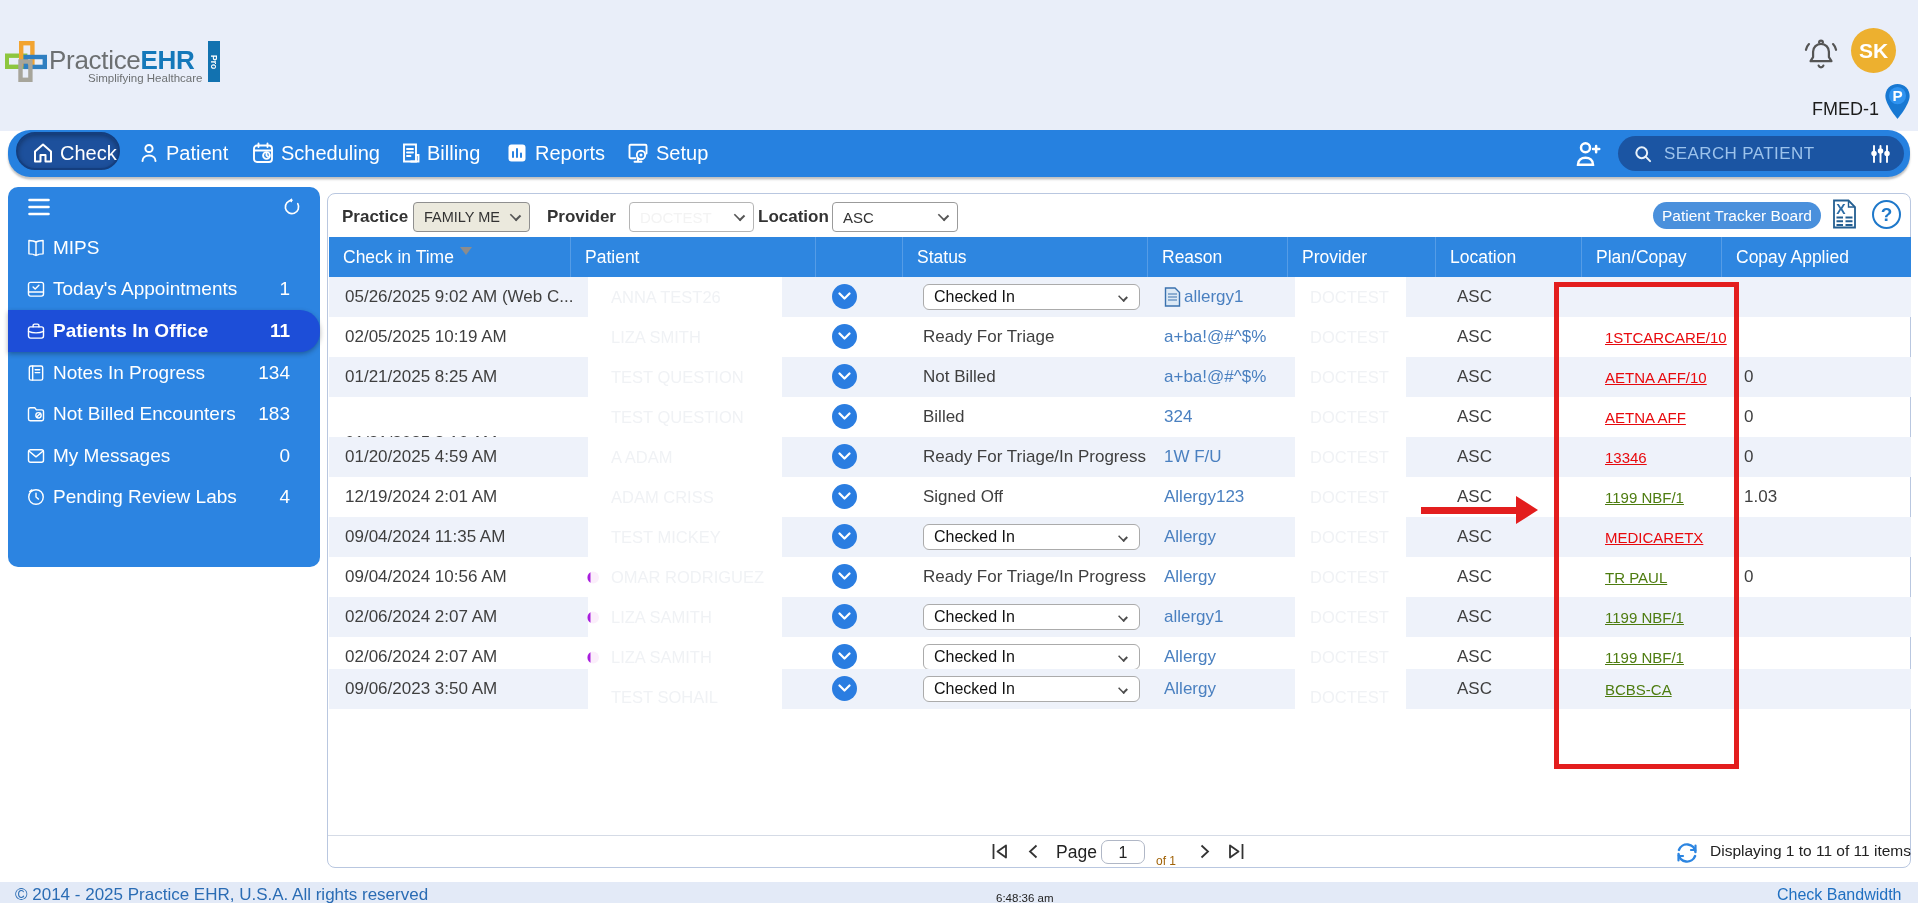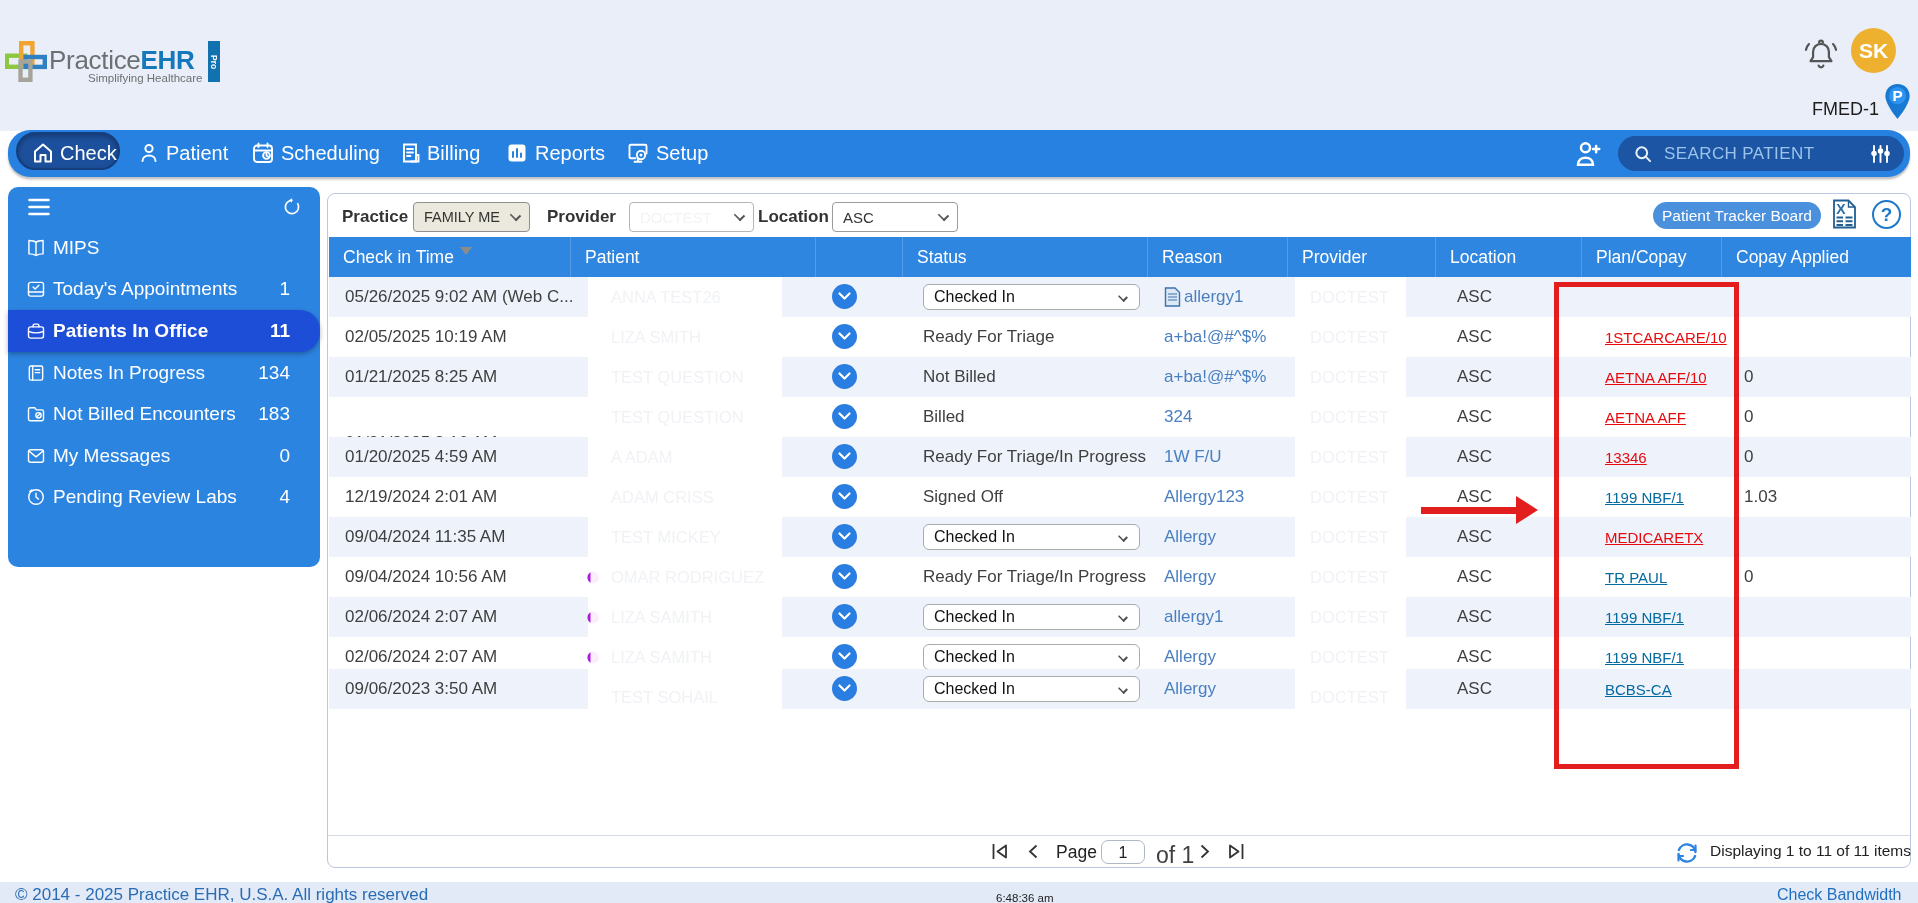--- a/index.html
+++ b/index.html
@@ -23,21 +23,21 @@
 .row { position:absolute; left:1px; width:1582px; height:40px; }
 .row.odd { background:#eef2fa; }
 .cell { position:absolute; top:0; height:40px; display:flex; align-items:center; font-size:17px; color:#3f3f3f; }
 .chip { position:absolute; width:25px; height:25px; border-radius:50%; background:#2a7de1; top:7px; left:503px; }
 .chip svg { position:absolute; left:6px; top:8px; }
 .statsel { position:absolute; left:594px; top:7px; width:217px; height:26px; background:#fff; border:1px solid #ababab; border-radius:6px; font-size:16px; color:#111; display:flex; align-items:center; padding-left:10px; }
 .statsel .car { position:absolute; right:12px; top:8px; width:8px; height:8px; border-right:2.4px solid #4d4d4d; border-bottom:2.4px solid #4d4d4d; transform:rotate(45deg) scale(1,0.75); }
 .reason { color:#4a80c0; }
 .plan { font-size:15px; text-decoration:underline; }
 .plan.red { color:#e8090d; }
-.plan.dark { color:#0369a1;text-align:right; }
+.plan.dark { color:#4d7c0f;text-align:right; }
 </style>
 </head>
 <body>
 <div id="header">
 
   <svg class="abs" style="left:5px;top:41px" width="44" height="42" viewBox="0 0 44 42">
     <rect x="1.8" y="14.7" width="18.4" height="11.1" fill="none" stroke="#8dc63f" stroke-width="4.4"></rect>
     <rect x="16.2" y="2.2" width="11.2" height="21.1" fill="none" stroke="#f2a431" stroke-width="4.4"></rect>
     <rect x="20.7" y="16" width="19.1" height="9.9" fill="none" stroke="#2f7fc1" stroke-width="4.4"></rect>
     <rect x="15.5" y="20.5" width="9.9" height="18.3" fill="none" stroke="#a7a59b" stroke-width="4.4"></rect>
@@ -410,21 +410,21 @@
   <div style="position:absolute;left:0;top:641px;width:1582px;height:33px;border-top:1px solid #d5dbe6;">
     <svg style="position:absolute;left:663px;top:7px;" width="18" height="17" viewBox="0 0 18 17" fill="none" stroke="#333" stroke-width="1.8">
         <path d="M2.5 1 V16"></path>
         <path d="M15 2.5 L6.5 8.5 L15 14.5 Z" stroke-linejoin="round"></path>
       </svg>
     <svg style="position:absolute;left:699px;top:7px;" width="12" height="17" viewBox="0 0 12 17" fill="none" stroke="#333" stroke-width="1.8">
         <path d="M9.5 2.5 L3 8.5 L9.5 14.5"></path>
       </svg>
     <div style="position:absolute;left:728px;top:6px;font-size:17.5px;color:#222;">Page</div>
     <div style="position:absolute;left:773px;top:4px;width:44px;height:24px;border:1px solid #b0b7c6;border-radius:7px;text-align:center;font-size:16px;color:#222;line-height:24px;">1</div>
-    <div style="position:absolute;left:828px;top:6px;font-size:23px;color:#404040;">of 1</div>
+    <div style="position:absolute;left:828px;top:18px;font-size:12px;color:#a16207;">of 1</div>
     <svg style="position:absolute;left:871px;top:7px;" width="12" height="17" viewBox="0 0 12 17" fill="none" stroke="#333" stroke-width="1.8">
         <path d="M2.5 2.5 L9 8.5 L2.5 14.5"></path>
       </svg>
     <svg style="position:absolute;left:899px;top:7px;" width="18" height="17" viewBox="0 0 18 17" fill="none" stroke="#333" stroke-width="1.8">
         <path d="M3 2.5 L11.5 8.5 L3 14.5 Z" stroke-linejoin="round"></path>
         <path d="M15.5 1 V16"></path>
       </svg>
     <svg style="position:absolute;left:1347px;top:5px;" width="24" height="24" viewBox="0 0 24 24" fill="none" stroke="#2c85e1" stroke-width="2.4" stroke-linecap="round">
         <path d="M20.5 11 a8.6 8.6 0 0 0 -16.6 -2"></path>
         <path d="M3.5 13 a8.6 8.6 0 0 0 16.6 2"></path>

